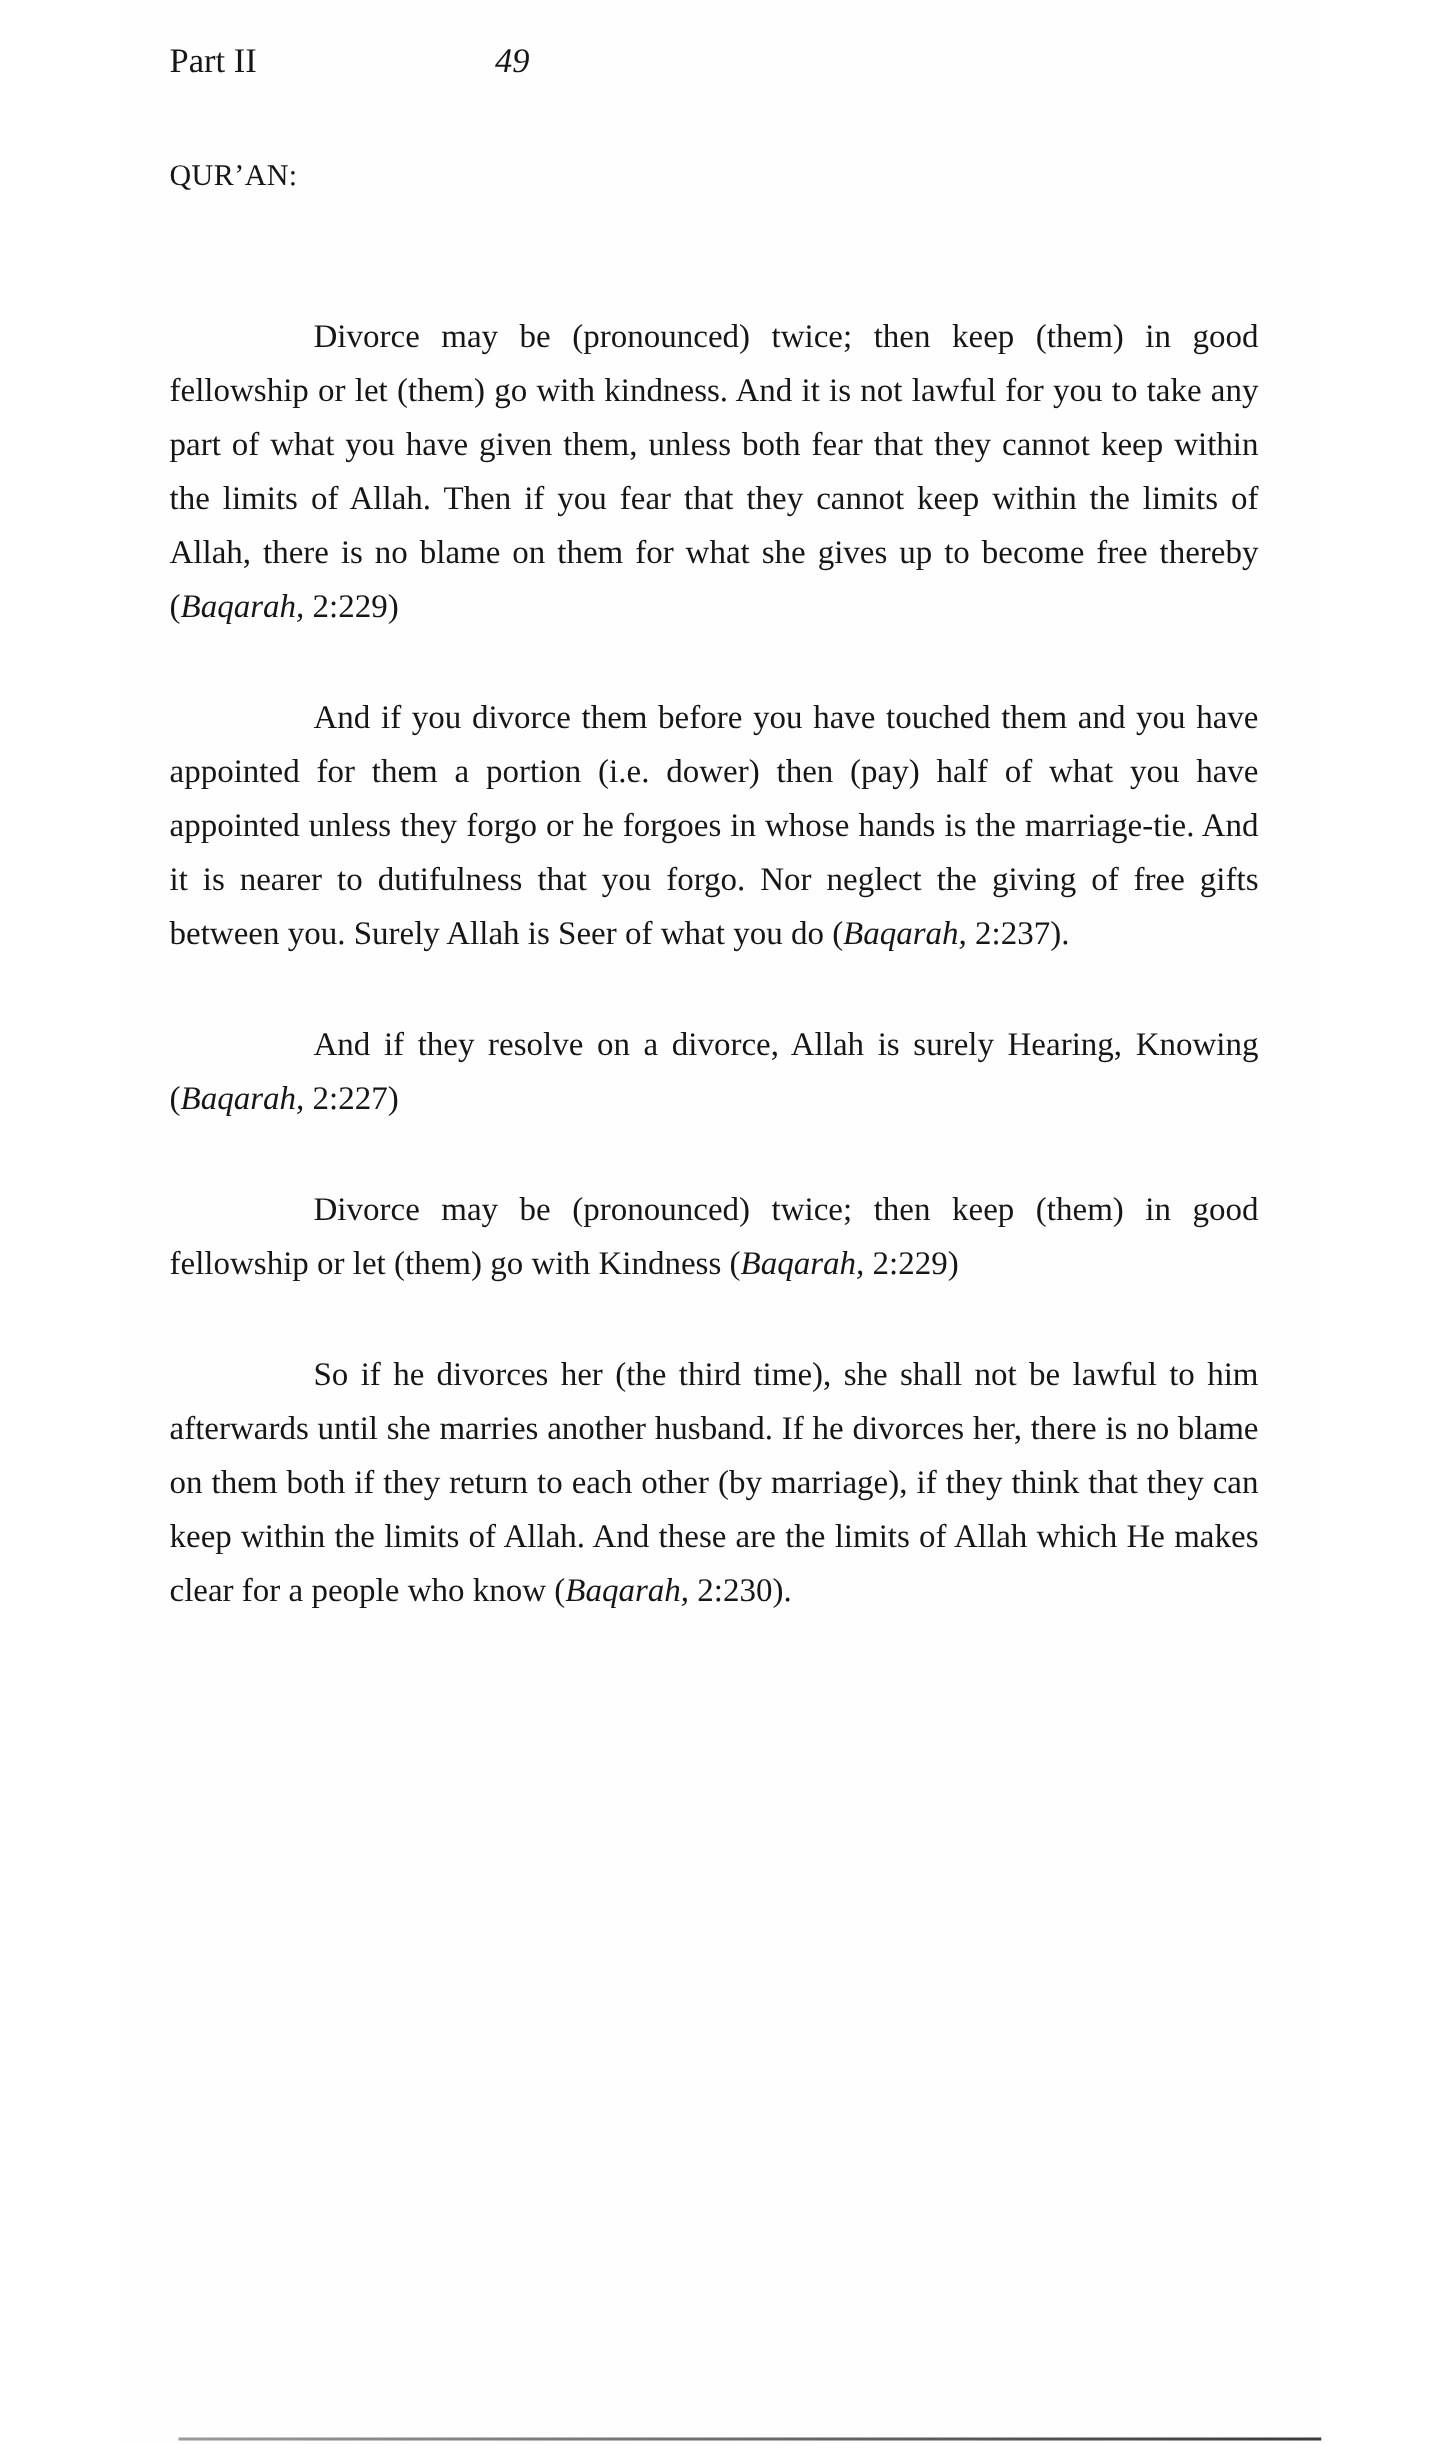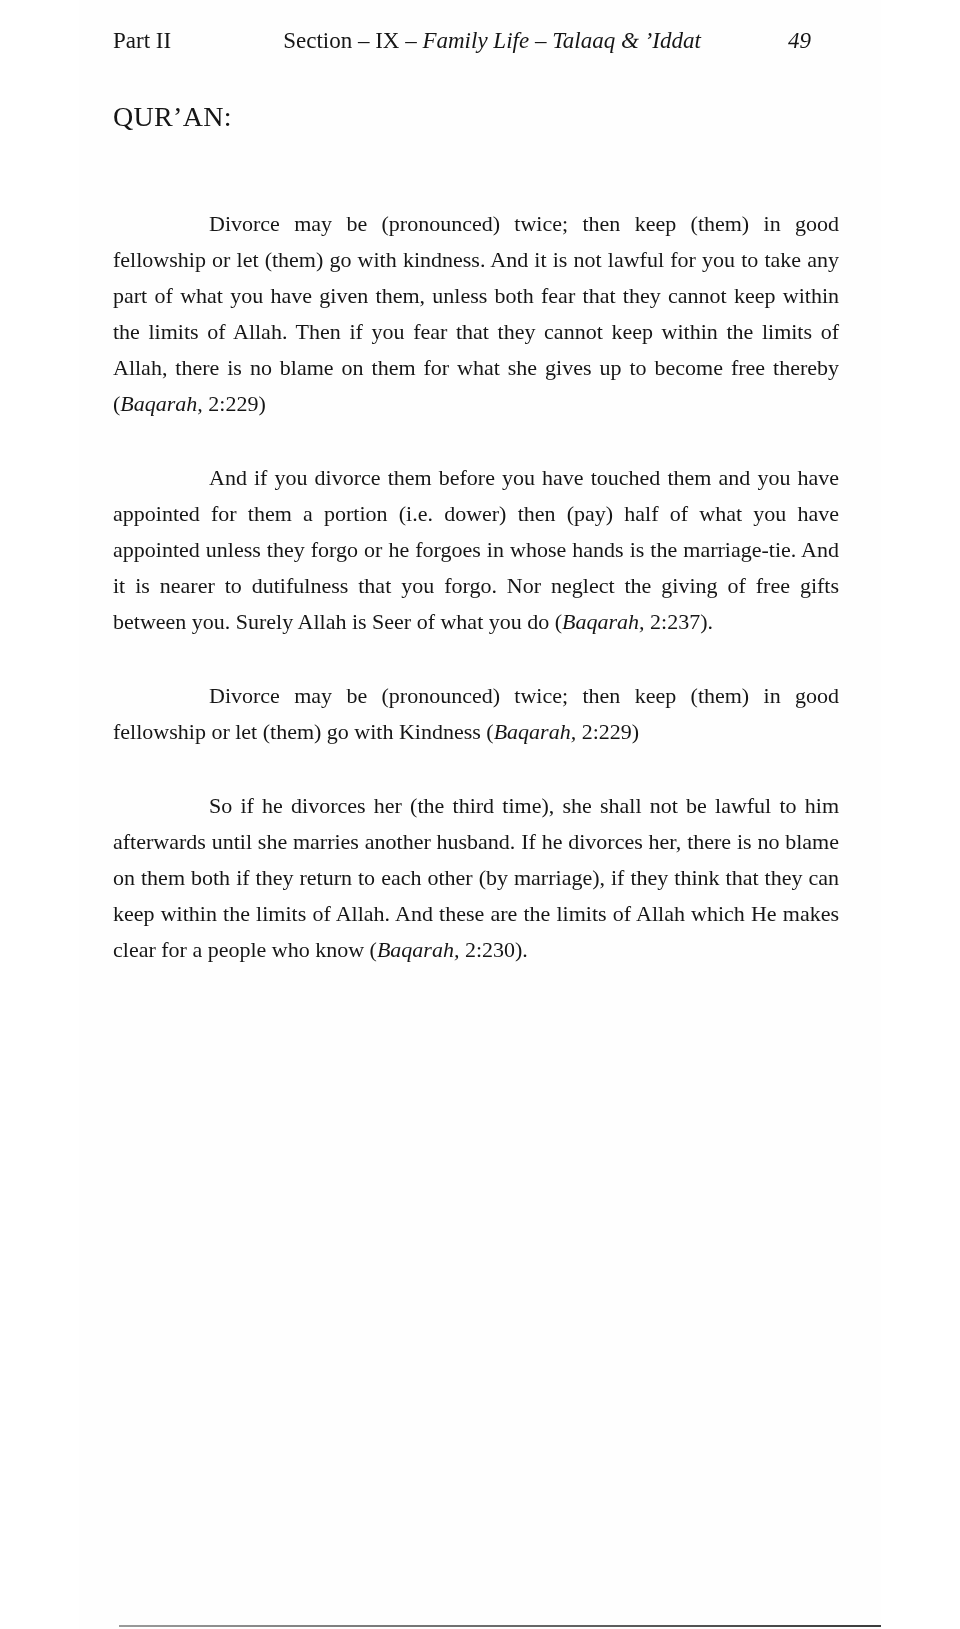--- a/index.html
+++ b/index.html
@@ -44,21 +44,21 @@
   .doc-title {
     margin: 44px 0 0 0;
     text-align: center;
     font-size: 24px;
     font-weight: bold;
     letter-spacing: 0.4px;
     line-height: 30px;
   }
   .section-label {
     margin-top: 46px;
-    font-size: 28px;
+    font-size: 20px;
     letter-spacing: 0.3px;
     line-height: 30px;
   }
   .paragraphs {
     margin-top: 74px;
   }
   .body-para {
     margin: 0 0 38px 0;
     font-size: 22px;
     line-height: 36px;
@@ -77,29 +77,29 @@
     background: linear-gradient(to right, #9a9a9a, #3c3c3c);
   }
 </style>
 </head>
 <body>
 
 <div class="page">
 
   <header class="page-header">
     <span class="header-left">Part II</span>
-    <span class="header-center"><span>Section – IX – </span><em>Family Life – Talaaq &amp; ’Iddat</em></span>
     <span class="header-right">49</span>
   </header>
 
 
   <div class="section-label">QUR’AN:</div>
 
   <div class="paragraphs">
       <p class="body-para"><span>Divorce may be (pronounced) twice; then keep (them) in good fellowship or let (them) go with kindness. And it is not lawful for you to take any part of what you have given them, unless both fear that they cannot keep within the limits of Allah. Then if you fear that they cannot keep within the limits of Allah, there is no blame on them for what she gives up to become free thereby (</span><em>Baqarah,</em><span> 2:229)</span></p>
       <p class="body-para"><span>And if you divorce them before you have touched them and you have appointed for them a portion (i.e. dower) then (pay) half of what you have appointed unless they forgo or he forgoes in whose hands is the marriage-tie. And it is nearer to dutifulness that you forgo. Nor neglect the giving of free gifts between you. Surely Allah is Seer of what you do (</span><em>Baqarah,</em><span> 2:237).</span></p>
+      <p class="body-para"><span>And if they resolve on a divorce, Allah is surely Hearing, Knowing (</span><em>Baqarah,</em><span> 2:227)</span></p>
       <p class="body-para"><span>Divorce may be (pronounced) twice; then keep (them) in good fellowship or let (them) go with Kindness (</span><em>Baqarah,</em><span> 2:229)</span></p>
       <p class="body-para"><span>So if he divorces her (the third time), she shall not be lawful to him afterwards until she marries another husband. If he divorces her, there is no blame on them both if they return to each other (by marriage), if they think that they can keep within the limits of Allah. And these are the limits of Allah which He makes clear for a people who know (</span><em>Baqarah,</em><span> 2:230).</span></p>
     </div>
 
   <div class="scan-line"></div>
 
 </div>
 
 </body></html>

